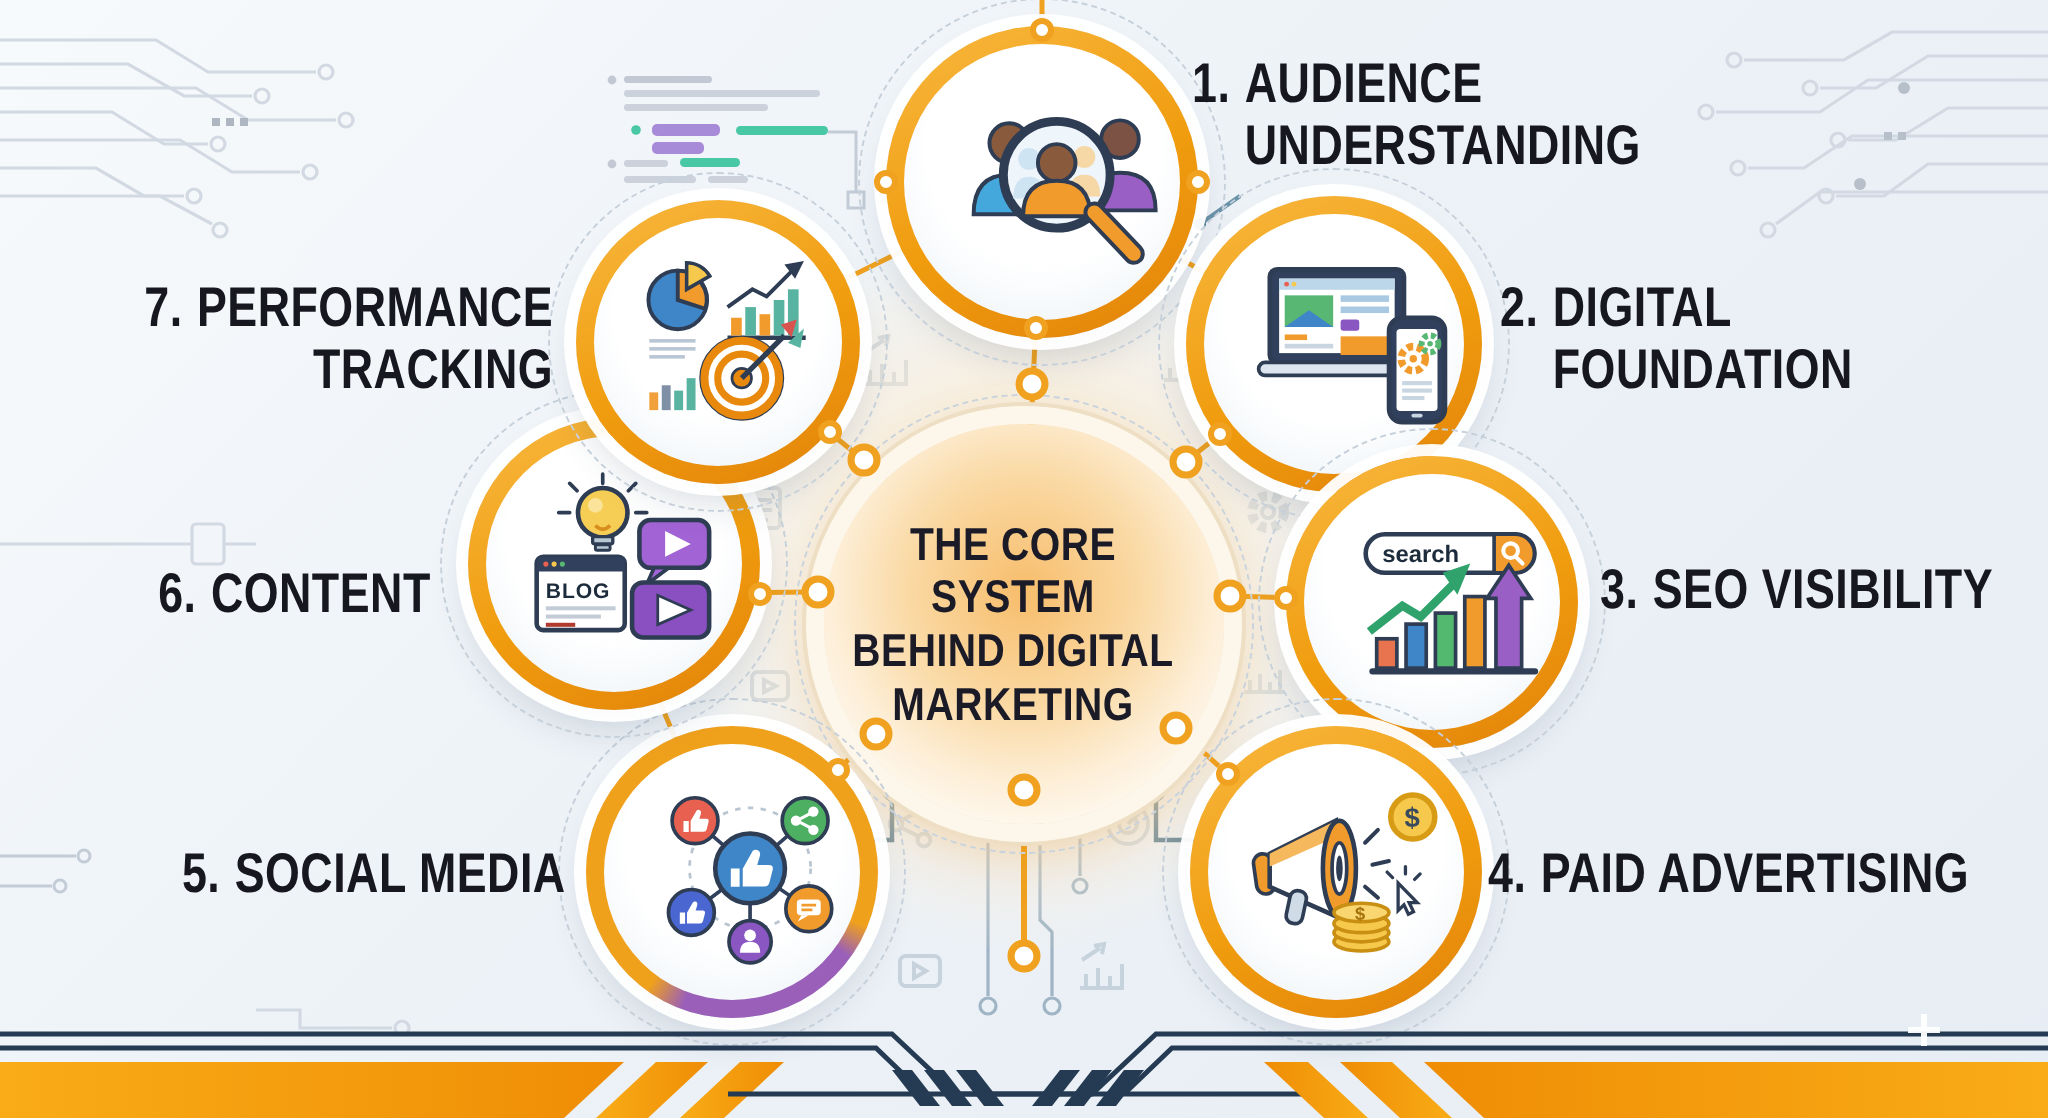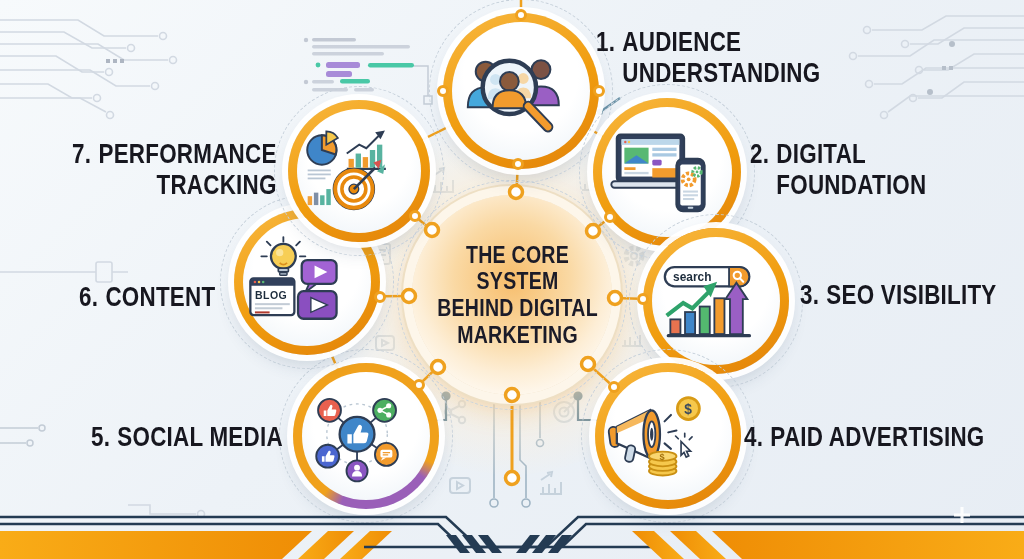--- a/index.html
+++ b/index.html
@@ -7,38 +7,38 @@
   .canvas{position:relative;width:1024px;height:559px;overflow:hidden;
     background:linear-gradient(135deg,#f7fafc 0%,#edf2f7 45%,#e7edf4 100%);}
   .layer{position:absolute;inset:0;pointer-events:none;}
   .z0{z-index:0}.z1{z-index:1}.z3{z-index:3}
 
   
   .glow{position:absolute;left:332px;top:115px;width:360px;height:360px;border-radius:50%;
     background:radial-gradient(circle,rgba(252,222,170,.85) 0%,rgba(253,238,214,.55) 45%,rgba(255,255,255,0) 72%);}
 
   
-  .core{position:absolute;left:412px;top:195px;width:200px;height:200px;border-radius:50%;z-index:2;
+  .core{position:absolute;left:412px;top:212px;width:200px;height:200px;border-radius:50%;z-index:2;
     background:radial-gradient(circle at 50% 42%,#f7bd6b 0%,#fad9a4 38%,#fdeed6 62%,#ffffff 88%);
     box-shadow:0 0 0 9px #fdf6ea,0 0 0 11px #eedfc4,0 10px 30px rgba(232,150,40,.40);
-    display:flex;align-items:center;justify-content:flex-end;text-align:center;}
+    display:flex;align-items:center;justify-content:flex-start;text-align:center;}
   .core::after{content:"";position:absolute;inset:-15px;border-radius:50%;border:1.5px dashed #c9d3dd;}
   .core-title{font-weight:700;font-size:23px;line-height:1.16;color:#1b1b28;letter-spacing:.3px;
     transform:scaleX(.85);}
   .core-title span{display:block;}
 
   
   .sat{position:absolute;border-radius:50%;z-index:2;
     background:linear-gradient(155deg,#f8b840 0%,#f09c0e 55%,#e2820a 100%);
     box-shadow:0 0 0 6px rgba(255,255,255,.95),0 10px 18px rgba(50,70,100,.18);}
   .sat::after{content:"";position:absolute;inset:-14px;border-radius:50%;border:1.5px dashed #c6d0da;}
   .sat.social{background:conic-gradient(from 0deg,#f0a11c 0deg 112deg,#9a5fb8 126deg 200deg,#f0a11c 216deg 360deg);}
   .sat-inner{position:absolute;inset:9px;border-radius:50%;
     background:radial-gradient(circle at 50% 38%,#ffffff 52%,#eaf1f7 100%);
-    display:flex;align-items:center;justify-content:flex-start;}
+    display:flex;align-items:center;justify-content:flex-end;}
   .sat-inner svg{width:86%;height:86%;}
 
   
   .label{position:absolute;z-index:4;display:flex;gap:9px;font-weight:700;font-size:28px;
     line-height:1.12;color:#17171f;letter-spacing:.3px;white-space:nowrap;
     transform:scaleX(.8);transform-origin:left top;}
   .label .txt{display:flex;flex-direction:column;}
   .label.right{transform-origin:right top;}
   .label.right .txt{align-items:flex-end;}
   .label .l2:empty{display:none;}

